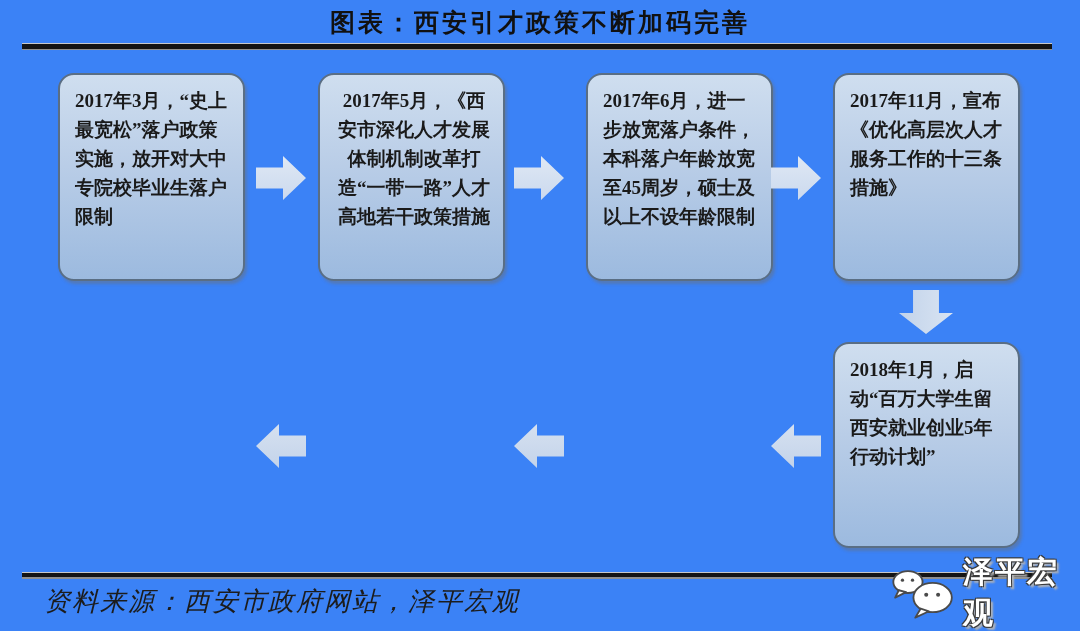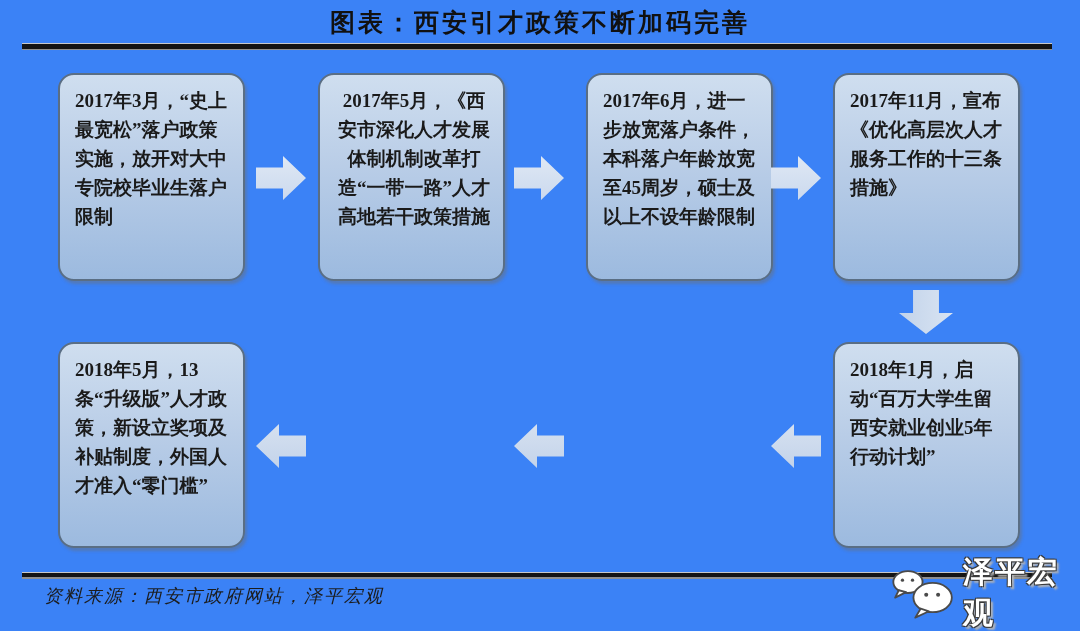--- a/index.html
+++ b/index.html
@@ -58,21 +58,21 @@
     clip-path:polygon(26% 0,74% 0,74% 52%,100% 52%,50% 100%,0 52%,26% 52%);
   }
   .a-r1{top:156px;}
   .a-r2{top:424px;}
   .g1{left:256px;}
   .g2{left:514px;}
   .g3{left:771px;}
   .a-down{left:899px;top:290px;}
   .source{
     position:absolute;left:44px;top:584px;
-    font-size:18px;font-style:italic;letter-spacing:2px;
+    font-size:26px;font-style:italic;letter-spacing:2px;
     color:#1c1c1c;
   }
   .logo{
     position:absolute;left:886px;top:552px;
     display:flex;align-items:center;gap:2px;
     z-index:5;
   }
   .logo-icon{display:block;}
   .logo-text{
     font-size:30px;font-weight:bold;letter-spacing:2px;
@@ -108,23 +108,20 @@
   </div>
 
   <div class="arrow down a-down"></div>
 
   <div class="box row2 col4">
     <span>2018年1月，启动“百万大学生留西安就业创业5年行动计划”</span>
   </div>
   <div class="arrow left a-r2 g3"></div>
   <div class="arrow left a-r2 g2"></div>
   <div class="arrow left a-r2 g1"></div>
-  <div class="box row2 col1">
-    <span>2018年5月，13条“升级版”人才政策，新设立奖项及补贴制度，外国人才准入“零门槛”</span>
-  </div>
 
   <div class="rule rule-bottom"></div>
   <div class="source">资料来源：西安市政府网站，泽平宏观</div>
 
   <div class="logo">
     <svg class="logo-icon" width="82" height="58" viewBox="0 0 82 58">
 
       <ellipse cx="24" cy="17" rx="16" ry="12" fill="#ffffff" stroke="#4a4a4a" stroke-width="2"></ellipse>
       <polygon points="14,26 10,34 22,28" fill="#ffffff" stroke="#4a4a4a" stroke-width="2" stroke-linejoin="round"></polygon>
       <circle cx="18" cy="15" r="1.8" fill="#4a4a4a"></circle>

